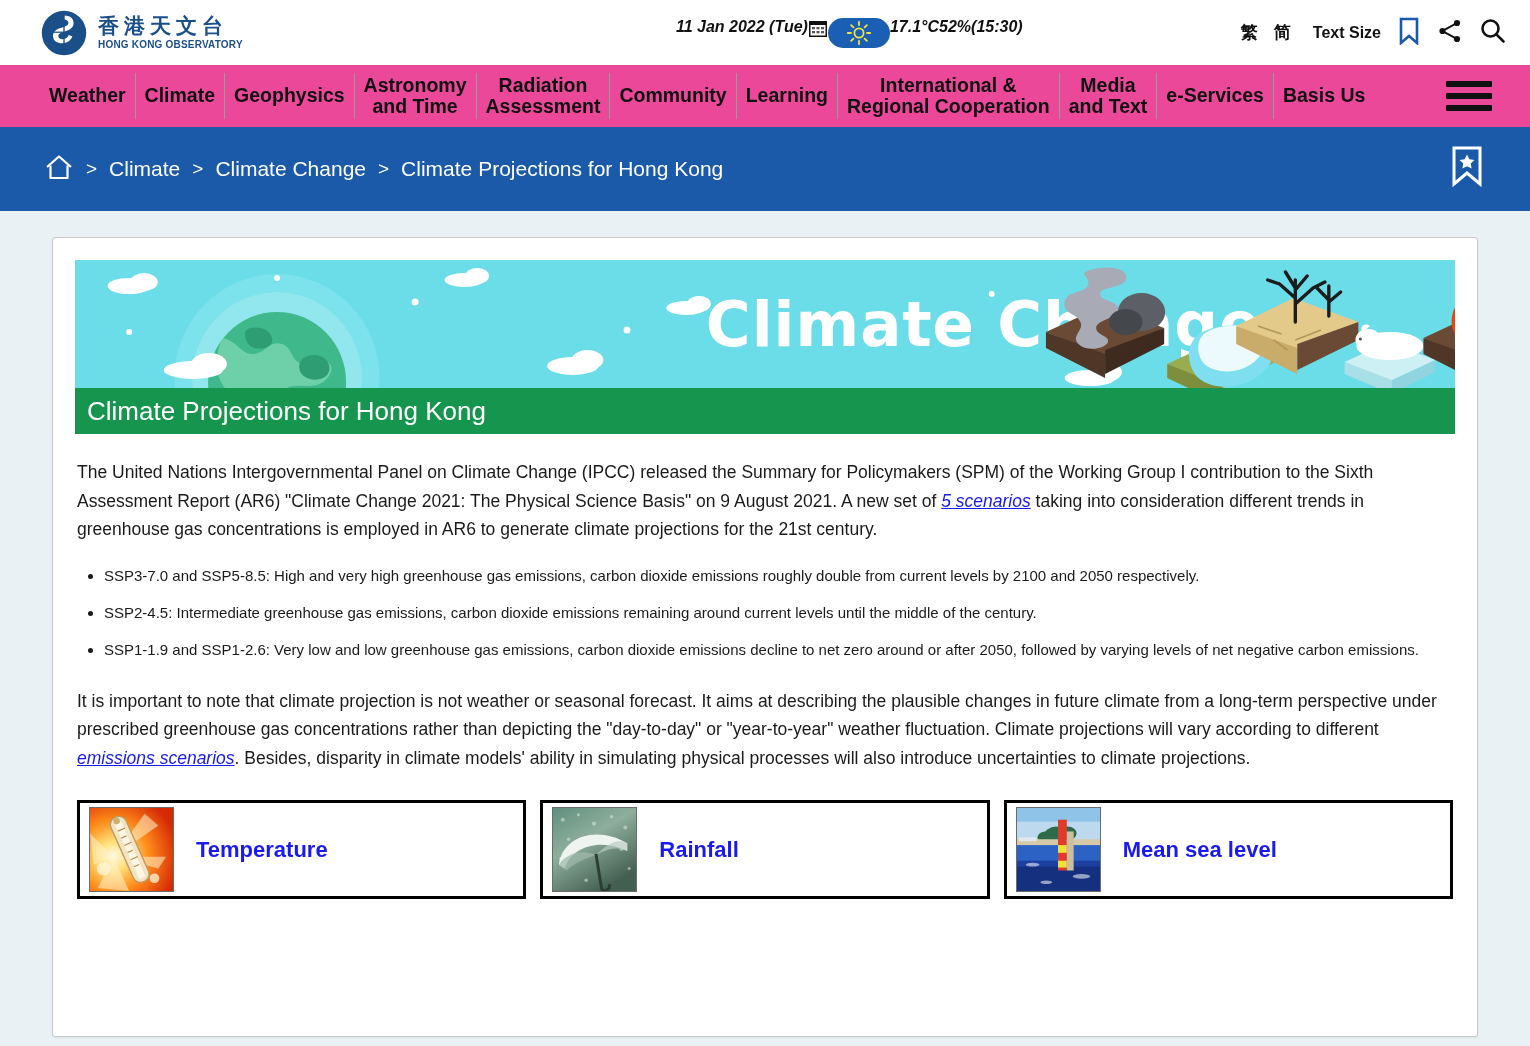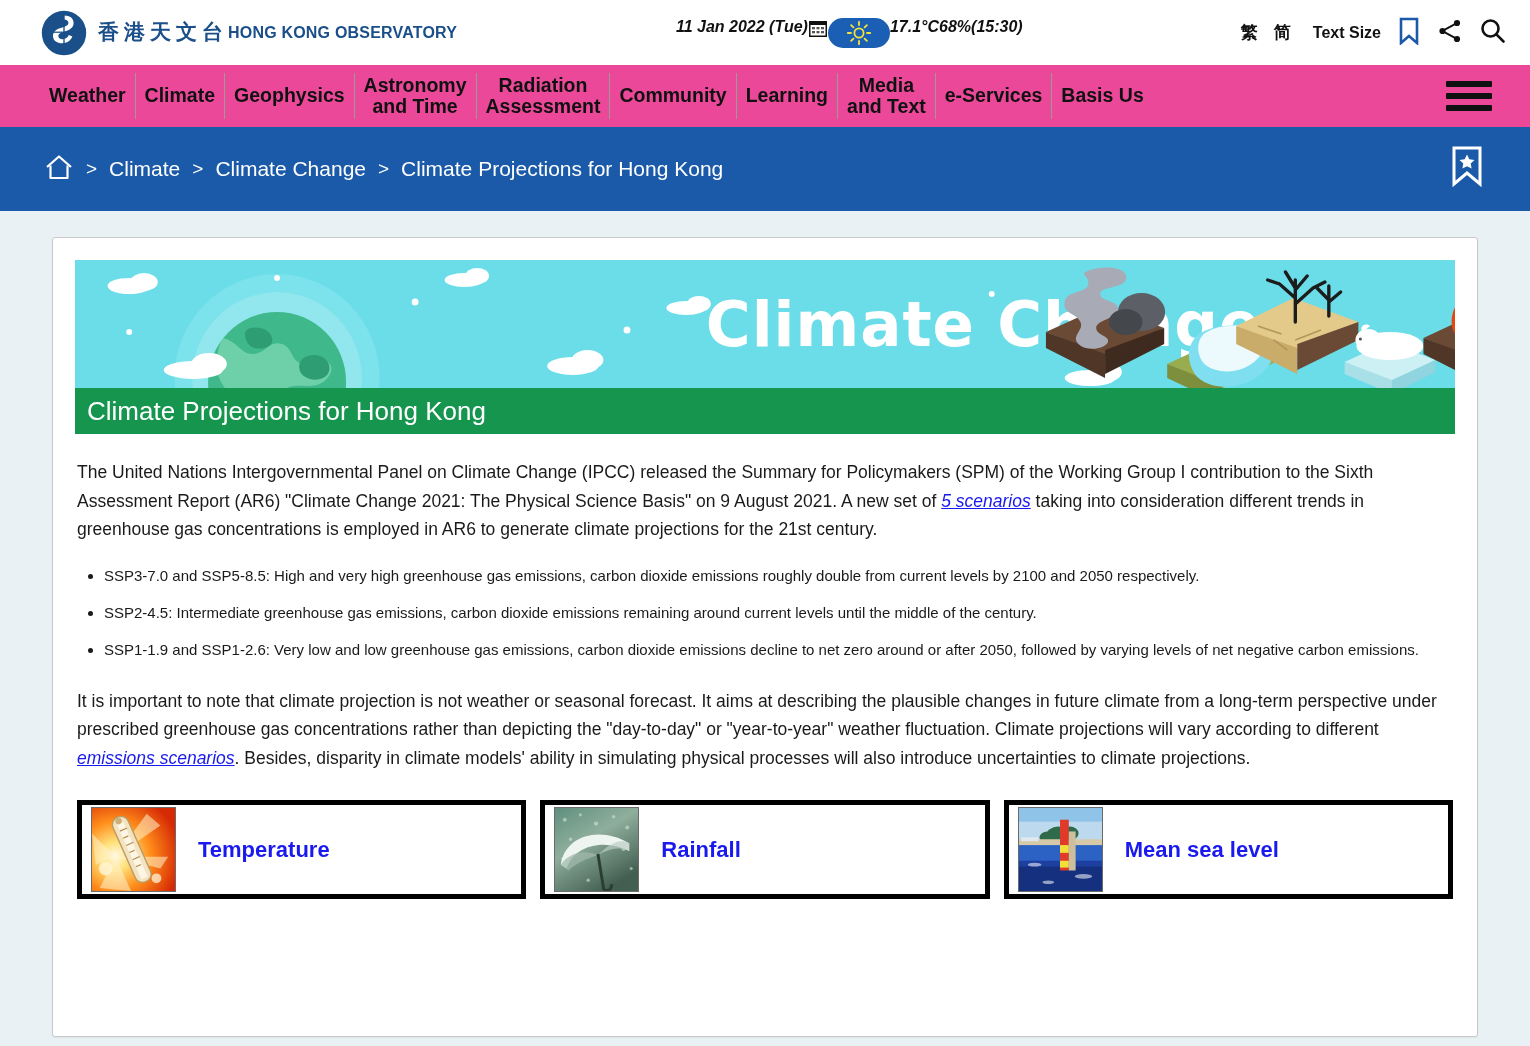--- a/index.html
+++ b/index.html
@@ -18,27 +18,27 @@
   .topbar {
     background: #ffffff;
     height: 65px;
     display: flex;
     align-items: center;
     padding: 0 22px 0 40px;
     position: relative;
   }
   .logo-wrap { display: flex; align-items: center; gap: 10px; }
   .logo-mark { width: 48px; height: 48px; flex: 0 0 48px; }
-  .logo-text { display: flex; flex-direction: row; justify-content: center; line-height: 1; }
+  .logo-text { display: flex; flex-direction: column; justify-content: center; line-height: 1; }
   .logo-cn {
     font-size: 21px; font-weight: bold; color: #1b4f8a;
     letter-spacing: 5px; font-family: "DejaVu Sans", sans-serif;
   }
   .logo-en {
-    font-size: 16px; font-weight: bold; color: #1b4f8a;
+    font-size: 10px; font-weight: bold; color: #1b4f8a;
     letter-spacing: 0.2px; margin-top: 3px;
   }
 
   .wx-block {
     display: flex; align-items: flex-start; 
     position: absolute; left: 676px; top: 50%; transform: translateY(-50%); font-style: italic;
   }
   .wx-date { font-size: 16px; font-weight: bold; color: #111; white-space: nowrap; }
   .cal-icon { width: 20px; height: 20px; display: block; }
   .sun-pill {
@@ -135,21 +135,21 @@
   a.ilink { color: #1a1aee; text-decoration: underline; cursor: pointer; font-style: italic; }
   ul.bullets { margin: 20px 0 0 0; padding-left: 27px; }
   ul.bullets li {
     font-size: 15px; line-height: 1.63; margin-bottom: 13px; color: #1a1a1a;
   }
   ul.bullets li:last-child { margin-bottom: 0; }
 
   
   .tiles { display: flex; gap: 14px; margin-top: 28px; }
   .tile {
-    flex: 1 1 0; border: 5px solid #000000; background: #fff;
+    flex: 1 1 0; border: 3px solid #000000; background: #fff;
     height: 99px; display: flex; align-items: center; padding: 7px 9px;
     cursor: pointer;
   }
   .tile-thumb {
     width: 85px; height: 85px; flex: 0 0 85px;
     border: 1px solid #6b6b6b; overflow: hidden;
   }
   .tile-thumb svg { display: block; width: 100%; height: 100%; }
   .tile-label {
     margin-left: 22px; font-size: 22px; font-weight: bold; color: #1a1aee;
@@ -198,21 +198,21 @@
           <line x1="1.8" y1="13" x2="5" y2="13"></line>
           <line x1="21" y1="13" x2="24.2" y2="13"></line>
           <line x1="5.1" y1="5.1" x2="7.4" y2="7.4"></line>
           <line x1="18.6" y1="18.6" x2="20.9" y2="20.9"></line>
           <line x1="20.9" y1="5.1" x2="18.6" y2="7.4"></line>
           <line x1="7.4" y1="18.6" x2="5.1" y2="20.9"></line>
         </g>
       </svg>
     </span>
     <span class="wx-val">17.1°C</span>
-    <span class="wx-val">68%</span>
+    <span class="wx-val">52%</span>
     <span class="wx-val">(15:30)</span>
   </div>
 
   <div class="head-right">
     <span class="lang-link">繁</span>
     <span class="lang-link">简</span>
     <span class="textsize-link">Text Size</span>
     <span class="hicon">
       <svg width="24" height="28" viewBox="0 0 24 28">
         <path d="M4 2h16v24l-8-7-8 7z" fill="none" stroke="#1b5aa8" stroke-width="2.6"></path>
@@ -240,20 +240,22 @@
   <div class="nav-items">
     <div class="nav-item">Weather</div>
     <div class="nav-item">Climate</div>
     <div class="nav-item">Geophysics</div>
     <div class="nav-item">Astronomy
 and Time</div>
     <div class="nav-item">Radiation
 Assessment</div>
     <div class="nav-item">Community</div>
     <div class="nav-item">Learning</div>
+    <div class="nav-item">International &amp;
+Regional Cooperation</div>
     <div class="nav-item">Media
 and Text</div>
     <div class="nav-item">e-Services</div>
     <div class="nav-item">Basis Us</div>
   </div>
   <div class="hamburger">
     <span></span>
       <span></span>
       <span></span>
   </div>

